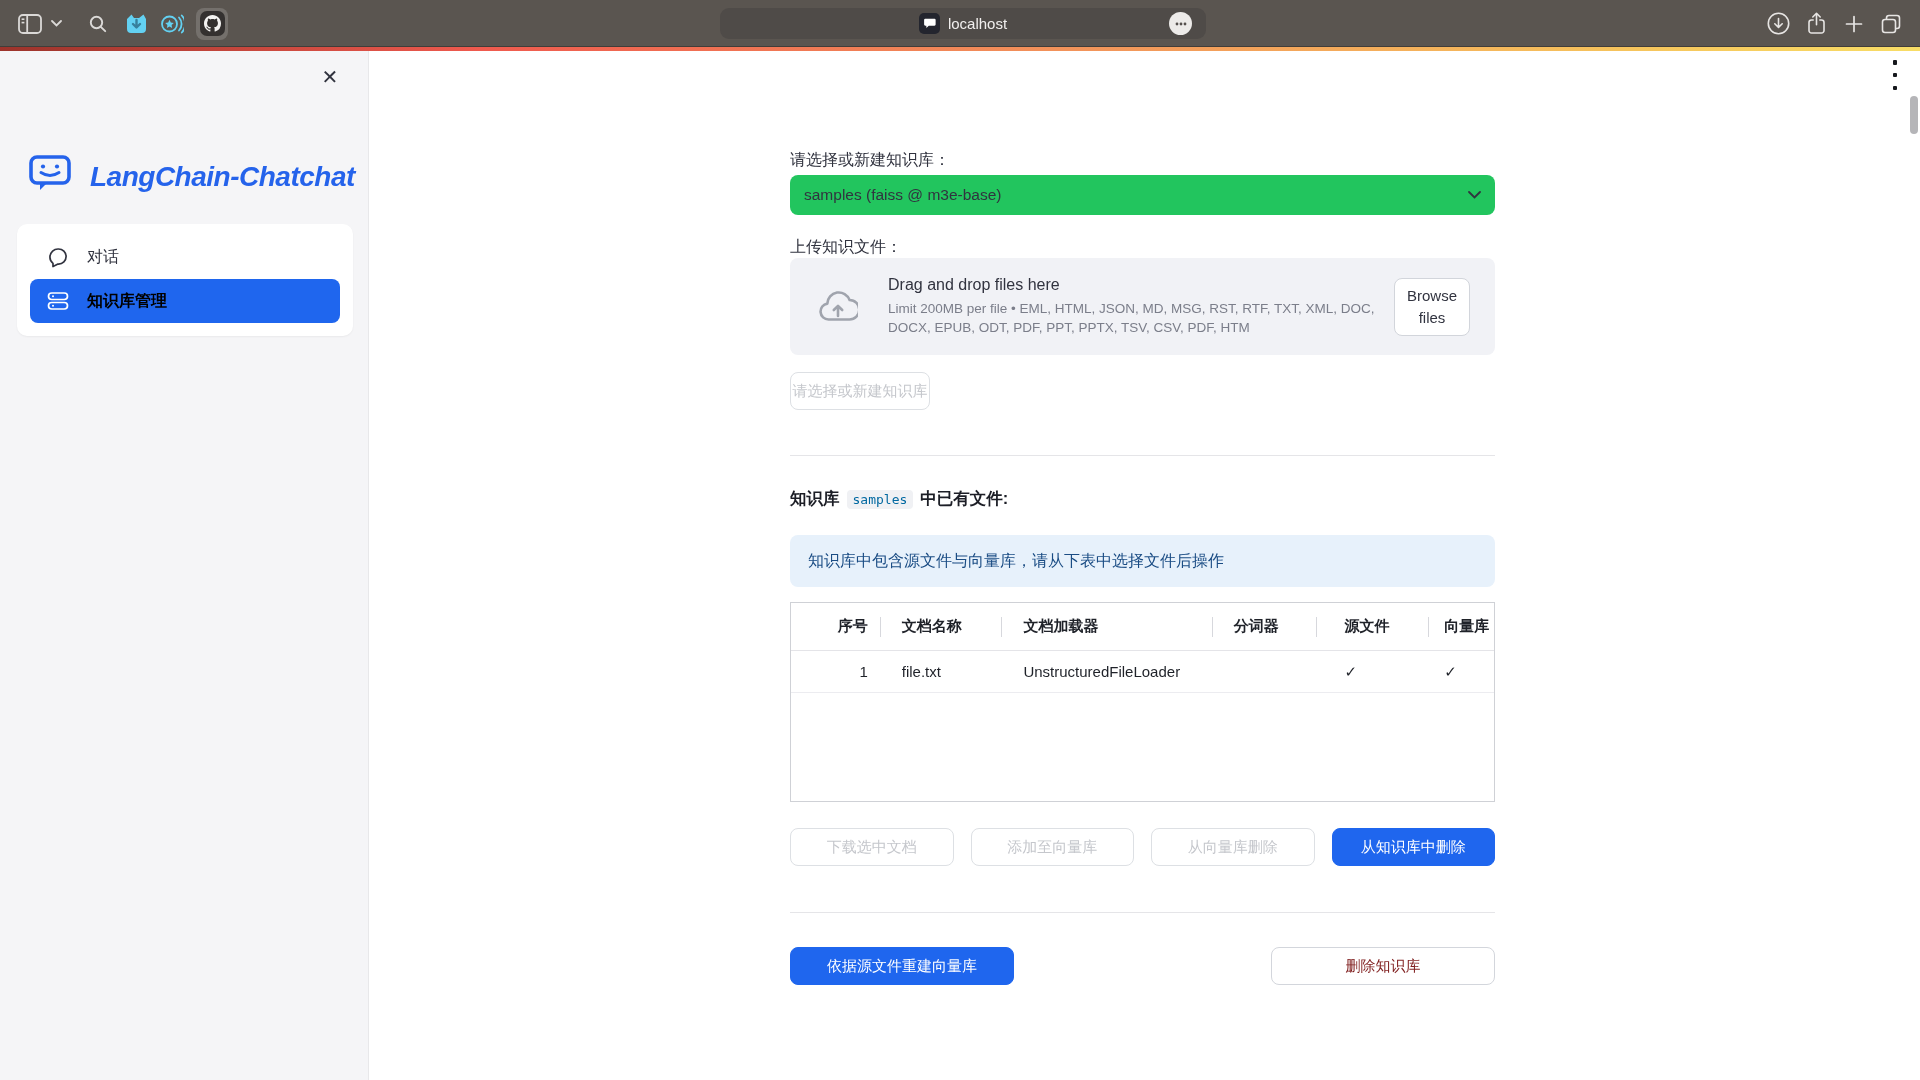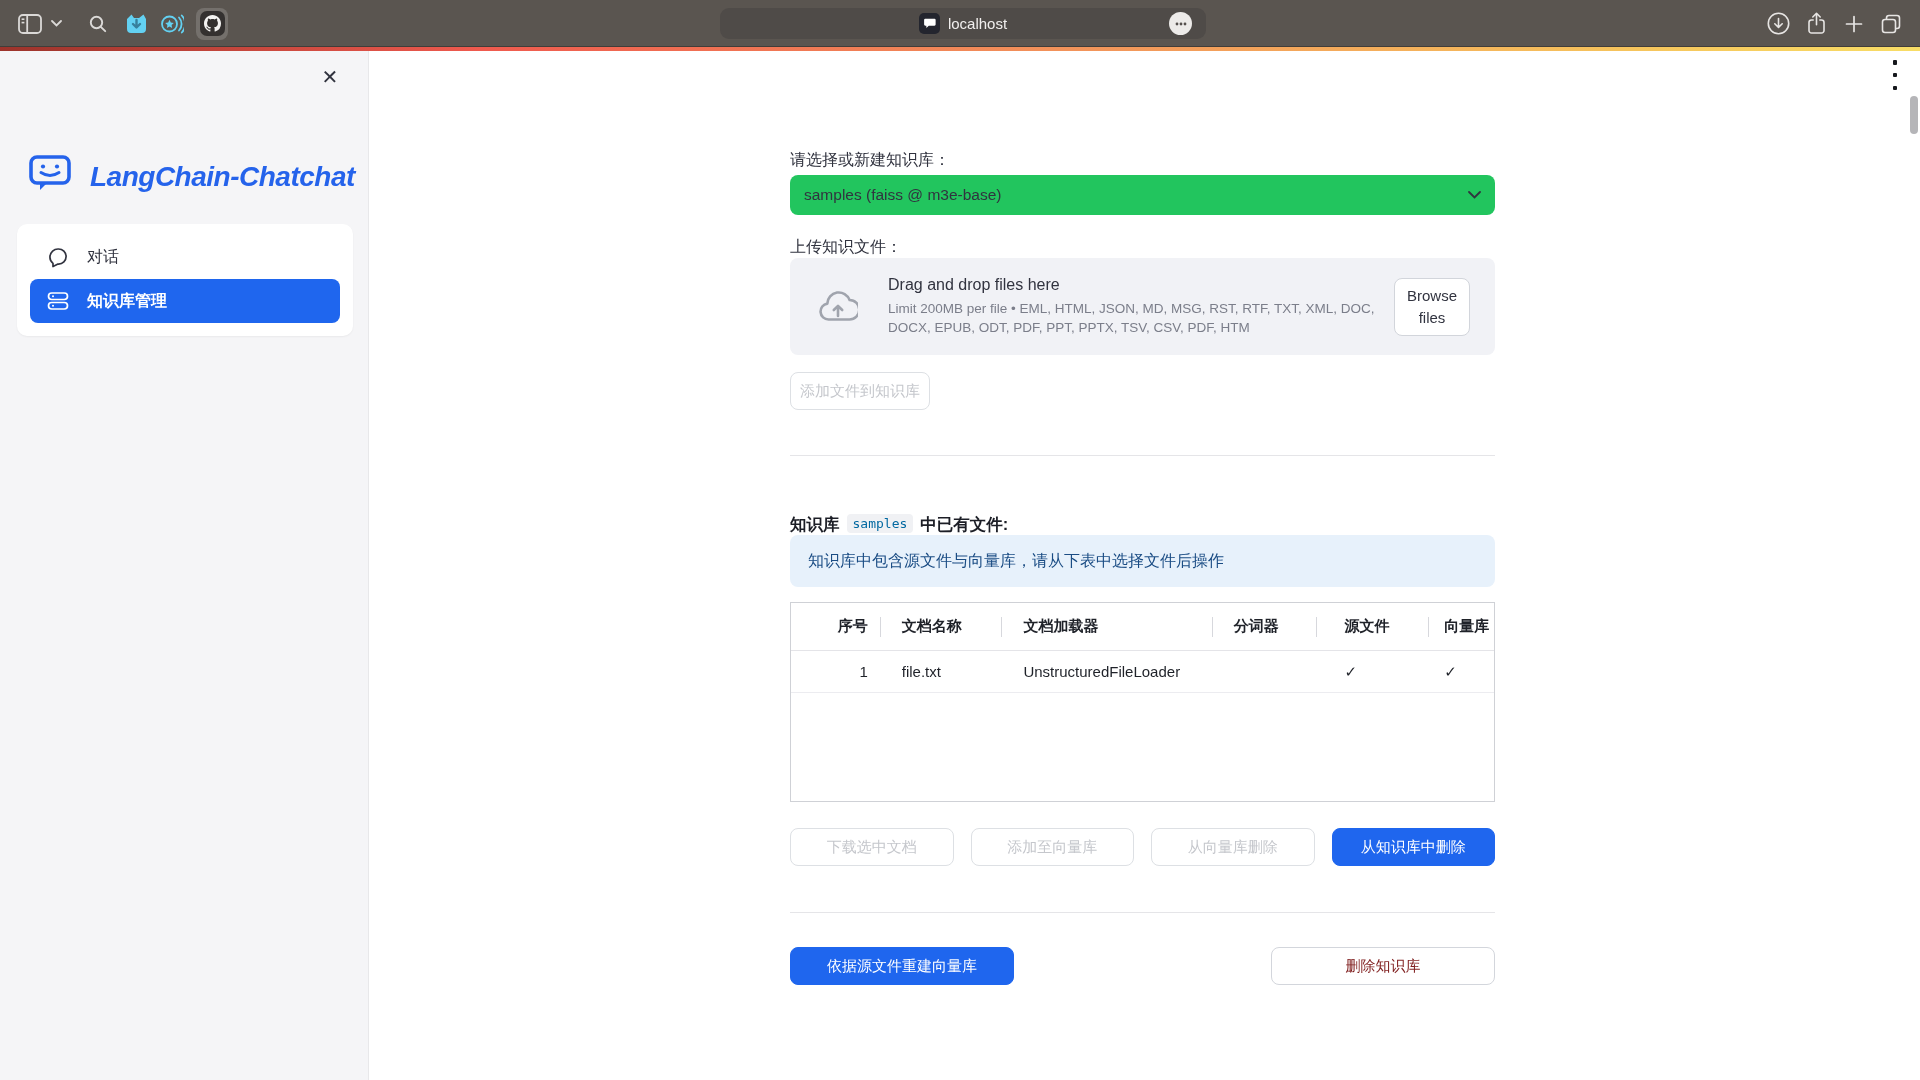--- a/index.html
+++ b/index.html
@@ -29,21 +29,21 @@
              background:#f5f5f7; border-right:1px solid rgba(0,0,0,.05); }
   #sb-close { position:absolute; right:24px; top:12px; width:28px; height:28px;
               display:flex; align-items:center; justify-content:center; cursor:pointer;
               font-size:20px; color:#31333f; }
   #logo { position:absolute; left:28px; top:102px; display:flex; align-items:flex-end; gap:18px; }
   #logo-text { color:#2563eb; font-size:28px; font-weight:bold; font-style:italic; letter-spacing:-.5px; }
   #menu-card { position:absolute; left:17px; top:173px; width:336px; height:112px;
                background:#fff; border-radius:10px; box-shadow:0 1px 2px rgba(0,0,0,.05); padding:11px 13px; }
   .menu-item { height:44px; display:flex; align-items:center; gap:18px; padding:0 17px;
                border-radius:8px; font-size:16px; color:#31333f; cursor:pointer; }
-  .menu-item.active { background:#1f66ee; color:#ffffff; font-weight:bold;align-items:center; }
+  .menu-item.active { background:#1f66ee; color:#000000; font-weight:bold;align-items:center; }
 
   
   #content { position:absolute; left:790px; top:51px; width:705px; height:1029px; }
   .field-label { position:absolute; left:0; font-size:16px; color:#31333f; }
   #kb-select { position:absolute; left:0; top:124px; width:705px; height:40px; background:#22c55e;
                border-radius:8px; display:flex; align-items:center; padding:0 14px; font-size:15.5px; cursor:pointer; }
   #kb-select .chev { margin-left:auto; }
 
   #dropzone { position:absolute; left:0; top:207px; width:705px; height:97px; background:#f1f2f6;
               border-radius:8px; display:flex; align-items:center; padding-left:28px; }
@@ -55,22 +55,22 @@
                 display:flex; align-items:center; justify-content:center; text-align:center; line-height:1.45; cursor:pointer; }
 
   .btn { display:flex; align-items:center; justify-content:center; background:#fff;
          border:1px solid #d3d6dc; border-radius:8px; font-size:15px; color:#7f1d1d; cursor:pointer; }
   .btn.disabled { color:#c5c7cc; border-color:#dde0e4; cursor:default; }
   .btn.primary { background:#1f66ee; border:1px solid #1f66ee; color:#fff; }
 
   #add-btn { position:absolute; left:0; top:321px; width:140px; height:38px; }
   .divider { position:absolute; left:0; width:705px; height:1px; background:#e5e5e8; }
 
-  #kb-heading { position:absolute; left:0; top:463px; font-size:16.5px; font-weight:bold; color:#1c1e26;
-                display:flex; align-items:flex-start; }
+  #kb-heading { position:absolute; left:0; top:437px; font-size:16.5px; font-weight:bold; color:#1c1e26;
+                display:flex; align-items:center; }
   #kb-code { font-family:"DejaVu Sans Mono", monospace; font-size:13px; font-weight:normal; color:#0369a1;
              background:#f0f1f4; border-radius:4px; padding:2px 6px; margin:0 7px; }
 
   #infobox { position:absolute; left:0; top:484px; width:705px; height:52px; background:#e7f1fb;
              border-radius:8px; display:flex; align-items:center; padding-left:18px;
              color:#1a4c84; font-size:16px; }
 
   #kb-table { position:absolute; left:0; top:551px; width:705px; height:200px;
               border:1px solid #cfd1d6; background:#fff; }
   #thead { display:flex; height:48px; align-items:center; border-bottom:1px solid #e4e4e8; }
@@ -251,21 +251,21 @@
         <path d="M31.5 29.5h-21a8 8 0 0 1-1.2-15.9A11.5 11.5 0 0 1 31.6 10a7.9 7.9 0 0 1-.1 19.5z" fill="none" stroke="#a0a4ad" stroke-width="2.6" stroke-linejoin="round"></path>
         <path d="M20 26v-9M15.8 20l4.2-4.2 4.2 4.2" fill="none" stroke="#a0a4ad" stroke-width="2.6" stroke-linecap="round" stroke-linejoin="round"></path>
       </svg>
       <div id="dz-texts">
         <div id="dz-title">Drag and drop files here</div>
         <div id="dz-limit">Limit 200MB per file • EML, HTML, JSON, MD, MSG, RST, RTF, TXT, XML, DOC, DOCX, EPUB, ODT, PDF, PPT, PPTX, TSV, CSV, PDF, HTM</div>
       </div>
       <div id="browse-btn">Browse files</div>
     </div>
 
-    <div id="add-btn" class="btn disabled">添加文件到知识库</div>
+    <div id="add-btn" class="btn disabled">请选择或新建知识库</div>
 
     <div class="divider" style="top:404px;"></div>
 
     <div id="kb-heading">
       <span>知识库</span>
       <span id="kb-code">samples</span>
       <span>中已有文件:</span>
     </div>
 
     <div id="infobox">

